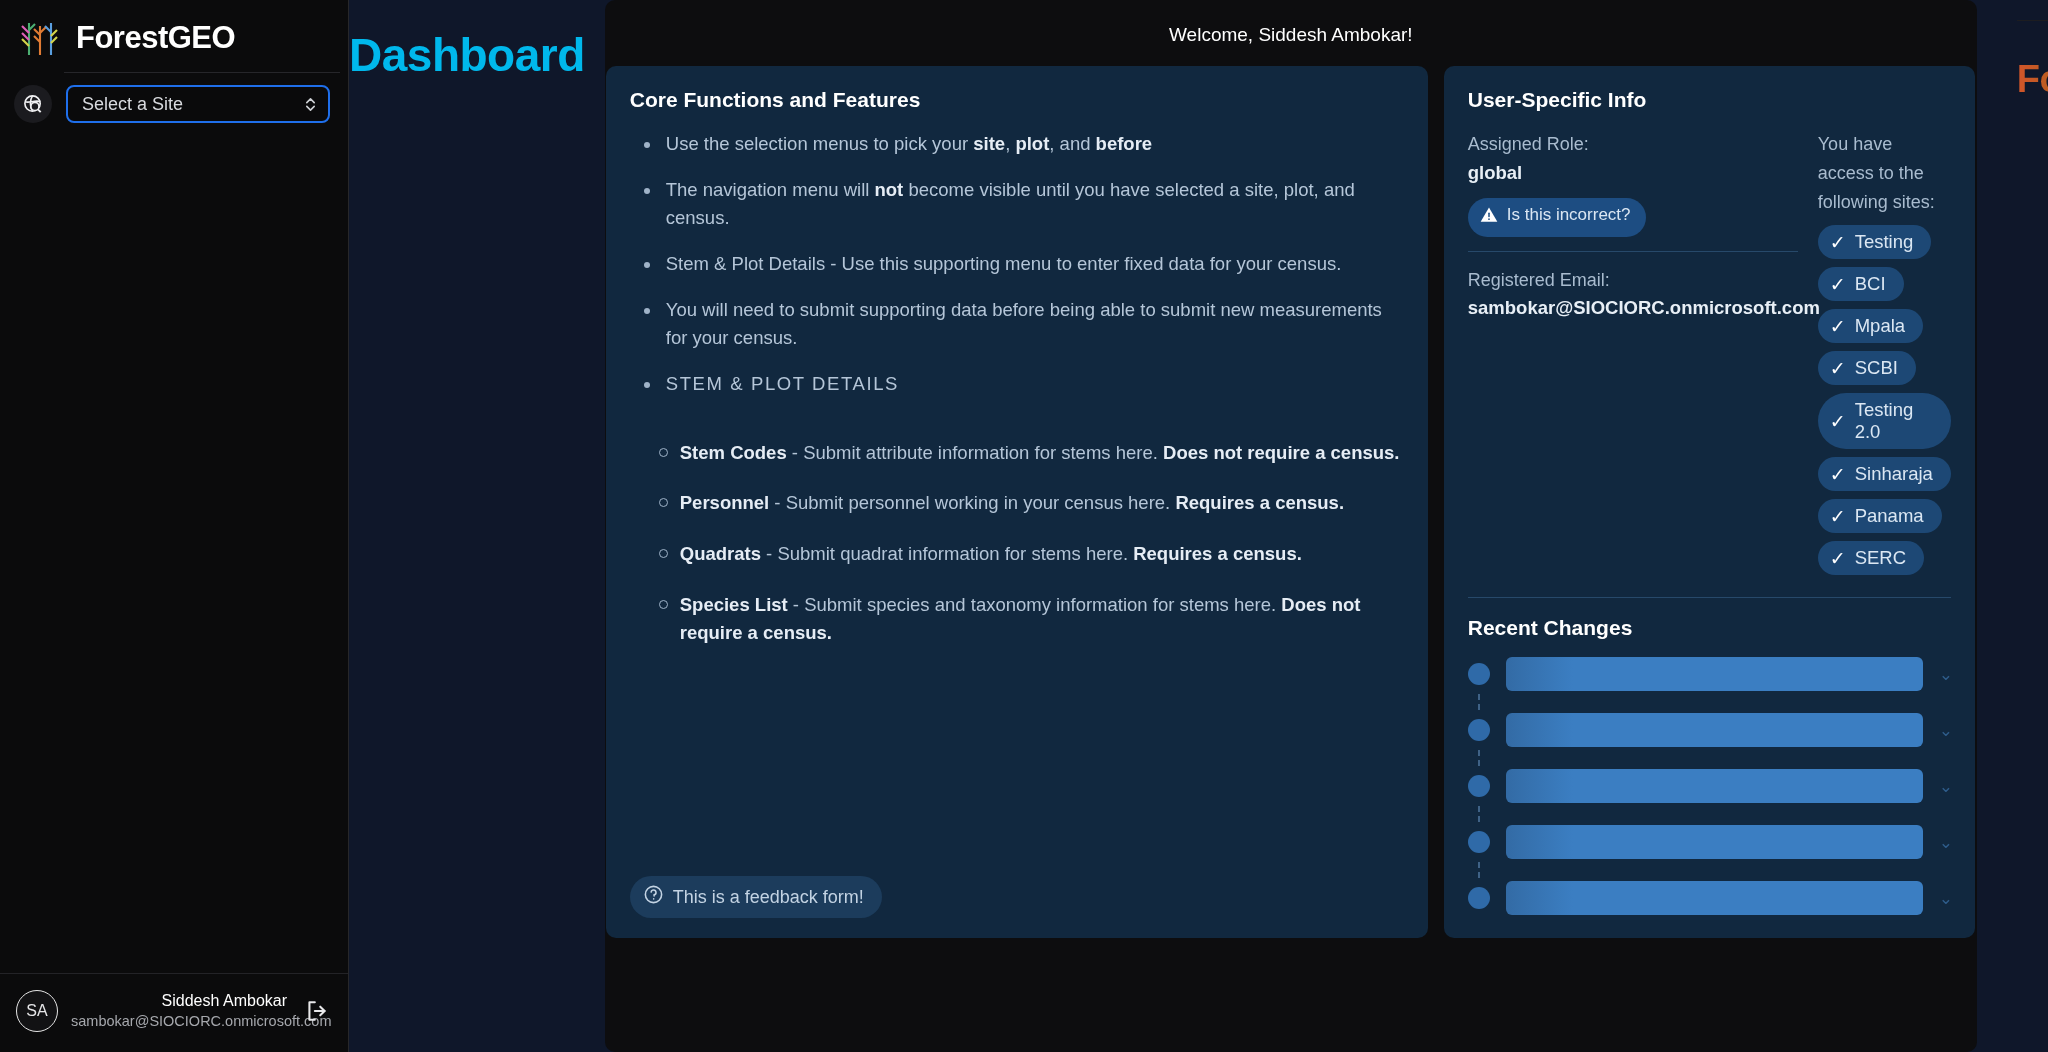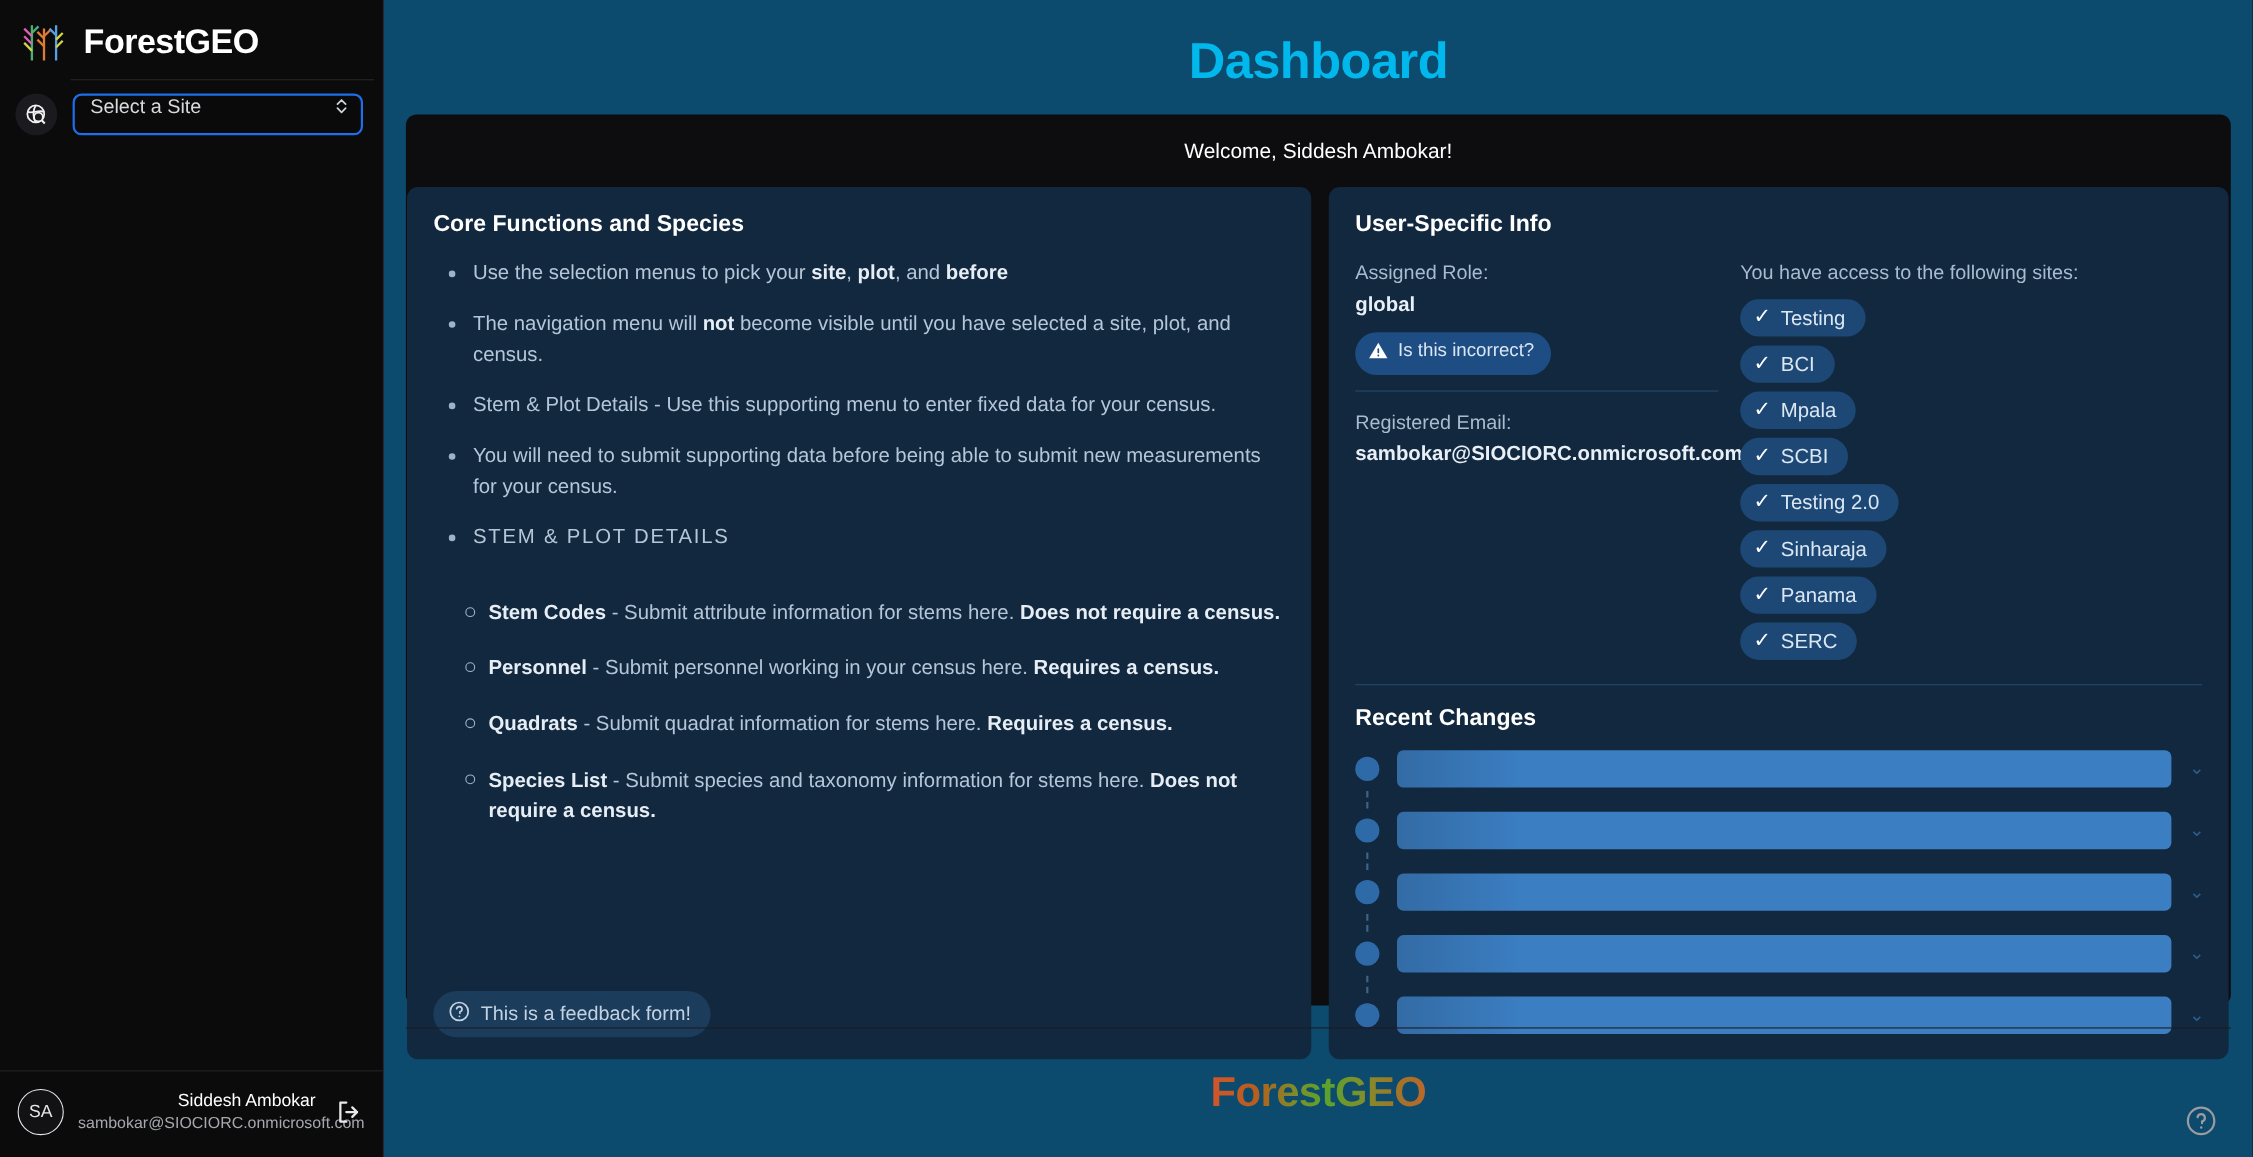--- a/index.html
+++ b/index.html
@@ -67,21 +67,21 @@
     display: flex; align-items: center; justify-content: center;
     flex-shrink: 0;
   }
   .site-select {
     flex: 1;
     height: 38px;
     background: #0a0a0b;
     border: 2px solid #1f6feb;
     border-radius: 8px;
     display: flex;
-    align-items: flex-start;
+    align-items: center;
     justify-content: space-between;
     padding: 0 11px 0 14px;
     color: #d8dade;
     font-size: 18px;
   }
   .stepper-icon { color: #cfd2d6; display: flex; flex-direction: column; align-items: center; line-height: 0.55; font-size: 15px;}
 
   .sidebar-spacer { flex: 1; }
 
   .sidebar-footer-divider {
@@ -105,22 +105,21 @@
   }
   .user-meta { flex: 1; min-width: 0; text-align: right; }
   .user-name { font-size: 16px; color: #ffffff; line-height: 1.3; }
   .user-mail { font-size: 14.5px; color: #a6a8ad; line-height: 1.3; white-space: nowrap; }
   .logout-btn { width: 34px; height: 34px; display: flex; align-items: center; justify-content: center; color: #e8e8ea; }
 
   
   .main {
     flex: 1;
     display: flex;
-    flex-direction: column;
-    background: #0c4a6e;
+    background: #0f172a;
     min-width: 0;
     position: relative;
   }
 
   .page-title {
     text-align: center;
     font-size: 46px;
     font-weight: bold;
     color: #00b8ec;
     padding: 28px 0 22px;
@@ -386,21 +385,21 @@
 
     <h1 class="page-title">Dashboard</h1>
 
     <div class="content-shell">
 
       <div class="welcome-bar">Welcome, Siddesh Ambokar!</div>
 
       <div class="cards">
 
         <section class="card card-left">
-          <h2 class="card-title">Core Functions and Species</h2>
+          <h2 class="card-title">Core Functions and Features</h2>
 
           <ul class="bullets">
             <li>Use the selection menus to pick your <b>site</b>, <b>plot</b>, and <b>before</b></li>
             <li>The navigation menu will <b>not</b> become visible until you have selected a site, plot, and census.</li>
             <li>Stem &amp; Plot Details - Use this supporting menu to enter fixed data for your census.</li>
             <li>You will need to submit supporting data before being able to submit new measurements for your census.</li>
             <li class="section-label">STEM &amp; PLOT DETAILS</li>
           </ul>
 
           <ul class="subbullets">

